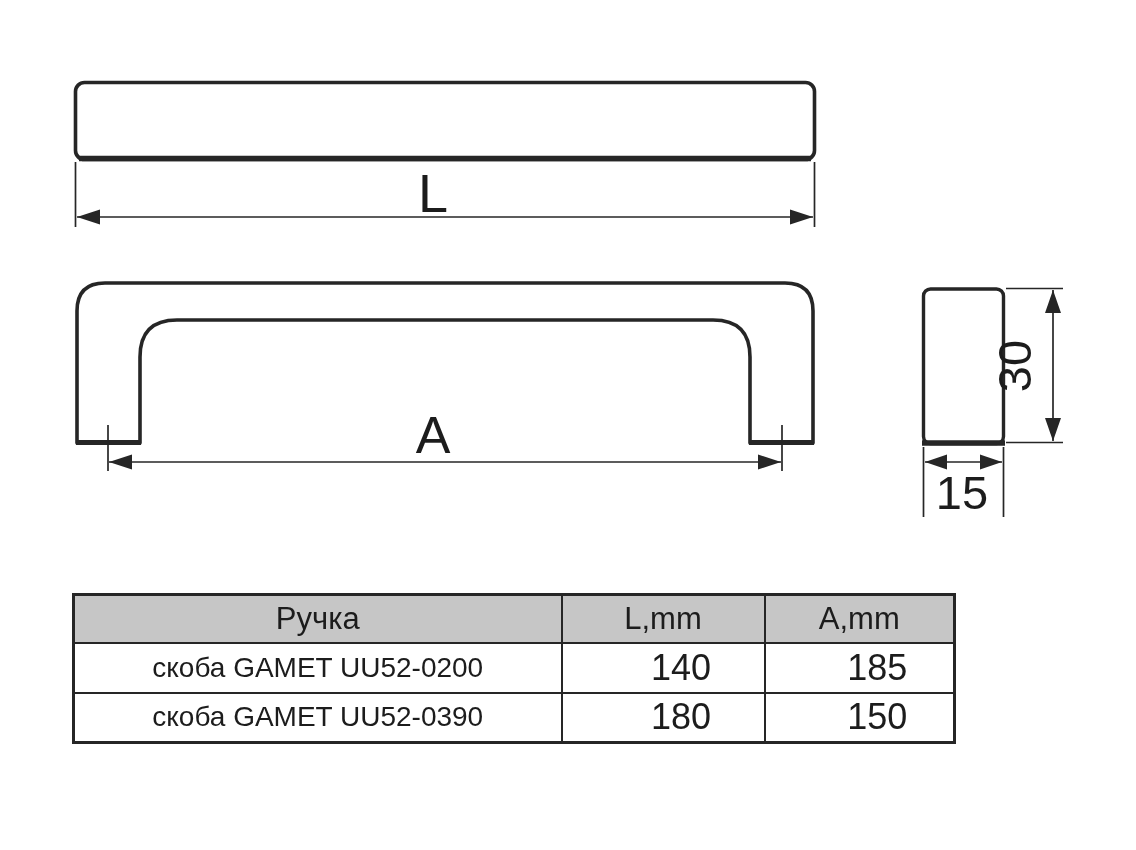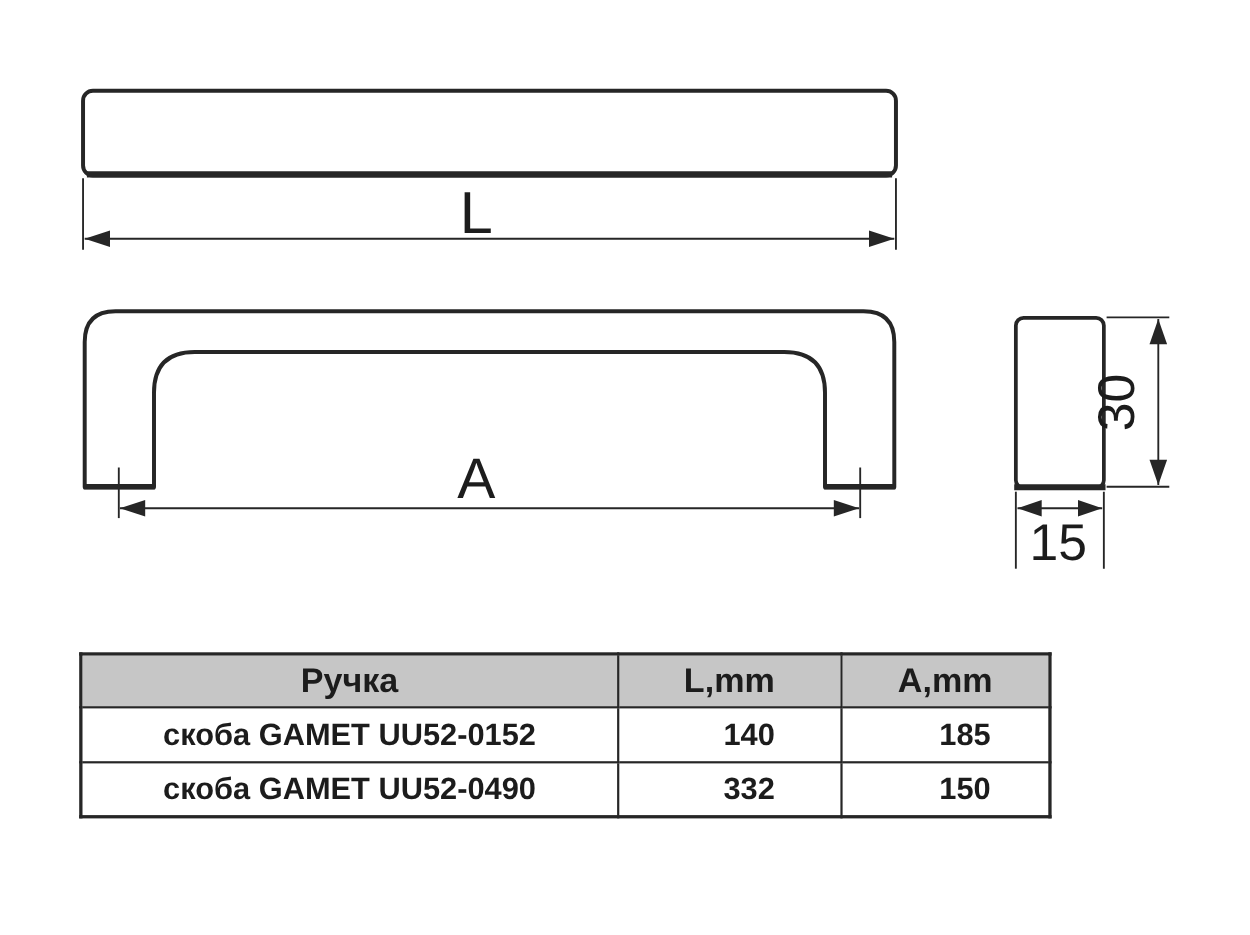--- a/index.html
+++ b/index.html
@@ -28,36 +28,36 @@
     left: 72px; top: 593px;
     width: 881px;
     border-collapse: collapse;
     table-layout: fixed;
     color: #1c1c1c;
   }
   .spec-table th, .spec-table td {
     border: 2px solid #262626;
     text-align: center;
     vertical-align: middle;
-    font-weight: bold;
+    font-weight: normal;
     overflow: hidden;
     white-space: nowrap;
   }
   .spec-table { border: 3px solid #262626; }
   .spec-table th {
     background: #c6c6c6;
     height: 48px;
     font-size: 31px;
   }
   .spec-table td { height: 50px; }
   .col-name  { width: 488px; }
   .col-l     { width: 203px; }
   .col-a     { width: 190px; }
   td.cell-name { font-size: 28px; }
-  td.cell-num  { font-size: 28px; padding-left: 36px; }
+  td.cell-num  { font-size: 36px; padding-left: 36px; }
 </style>
 </head>
 <body>
 
 <div class="canvas">
 
   <svg class="drawing-svg" viewBox="0 0 1136 560">
 
     <g>
       <rect x="75.5" y="82.5" width="739" height="77" rx="9" fill="none" stroke="#262626" stroke-width="3.6"></rect>
@@ -111,25 +111,25 @@
     </colgroup>
     <thead>
       <tr>
         <th>Ручка</th>
         <th>L,mm</th>
         <th>A,mm</th>
       </tr>
     </thead>
     <tbody>
       <tr>
-        <td class="cell-name">скоба GAMET UU52-0152</td>
+        <td class="cell-name">скоба GAMET UU52-0200</td>
         <td class="cell-num">140</td>
         <td class="cell-num">185</td>
       </tr>
       <tr>
-        <td class="cell-name">скоба GAMET UU52-0490</td>
-        <td class="cell-num">332</td>
+        <td class="cell-name">скоба GAMET UU52-0390</td>
+        <td class="cell-num">180</td>
         <td class="cell-num">150</td>
       </tr>
     </tbody>
   </table>
 
 </div>
 
 </body></html>

